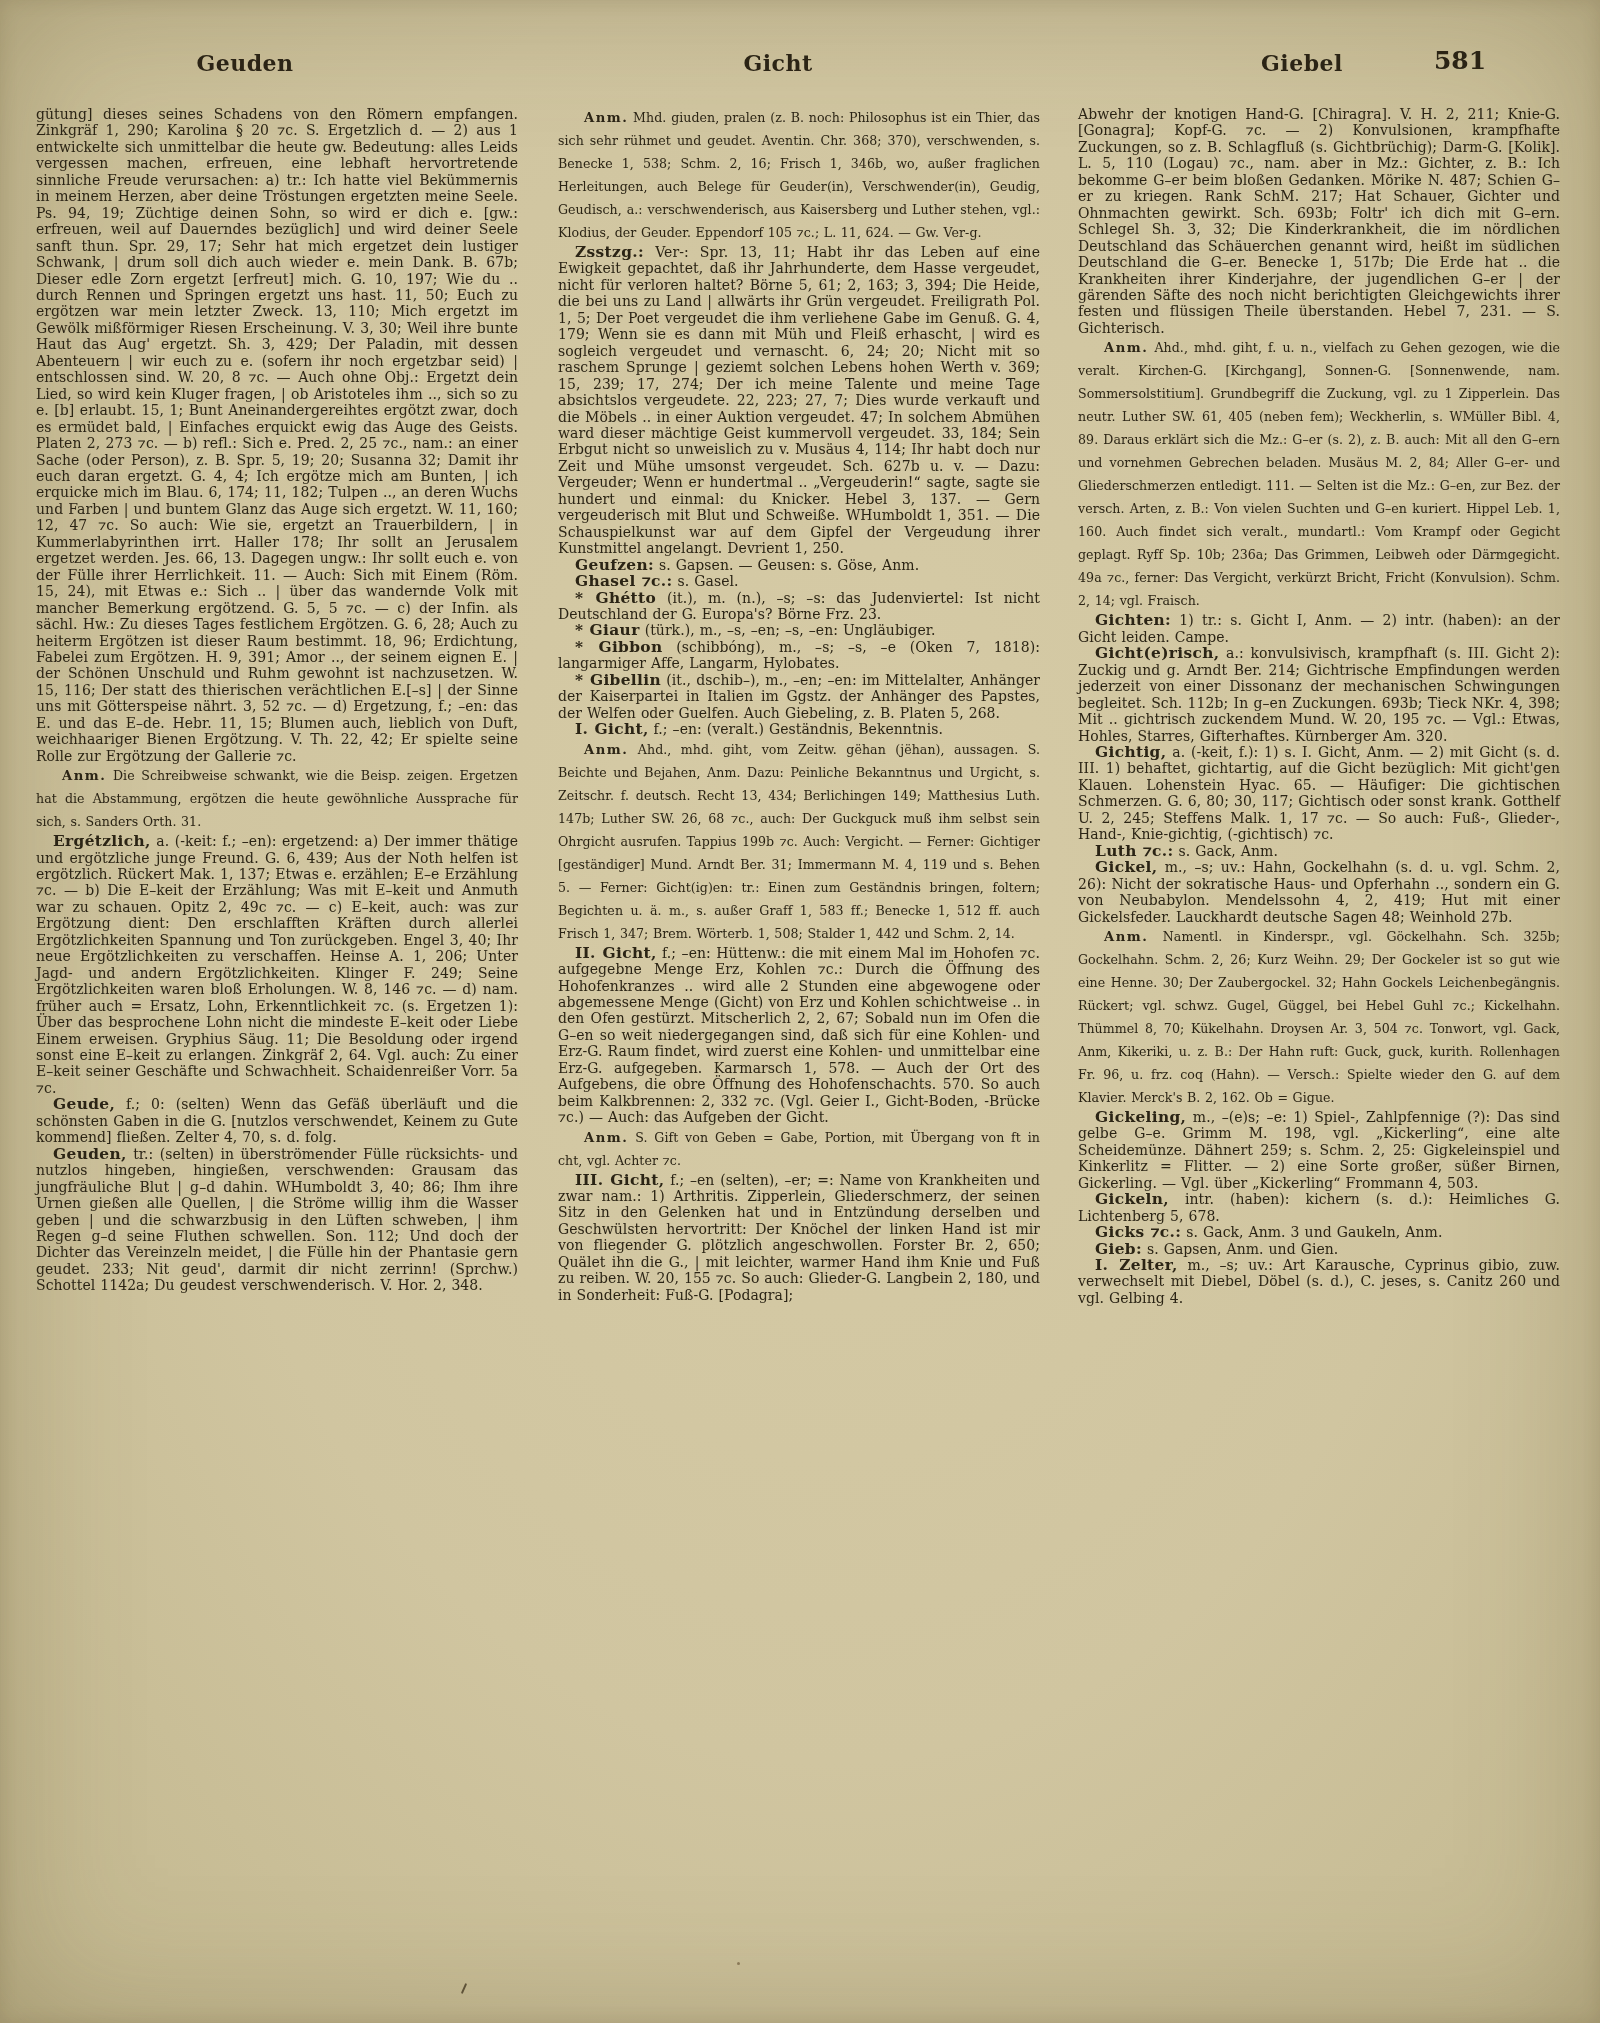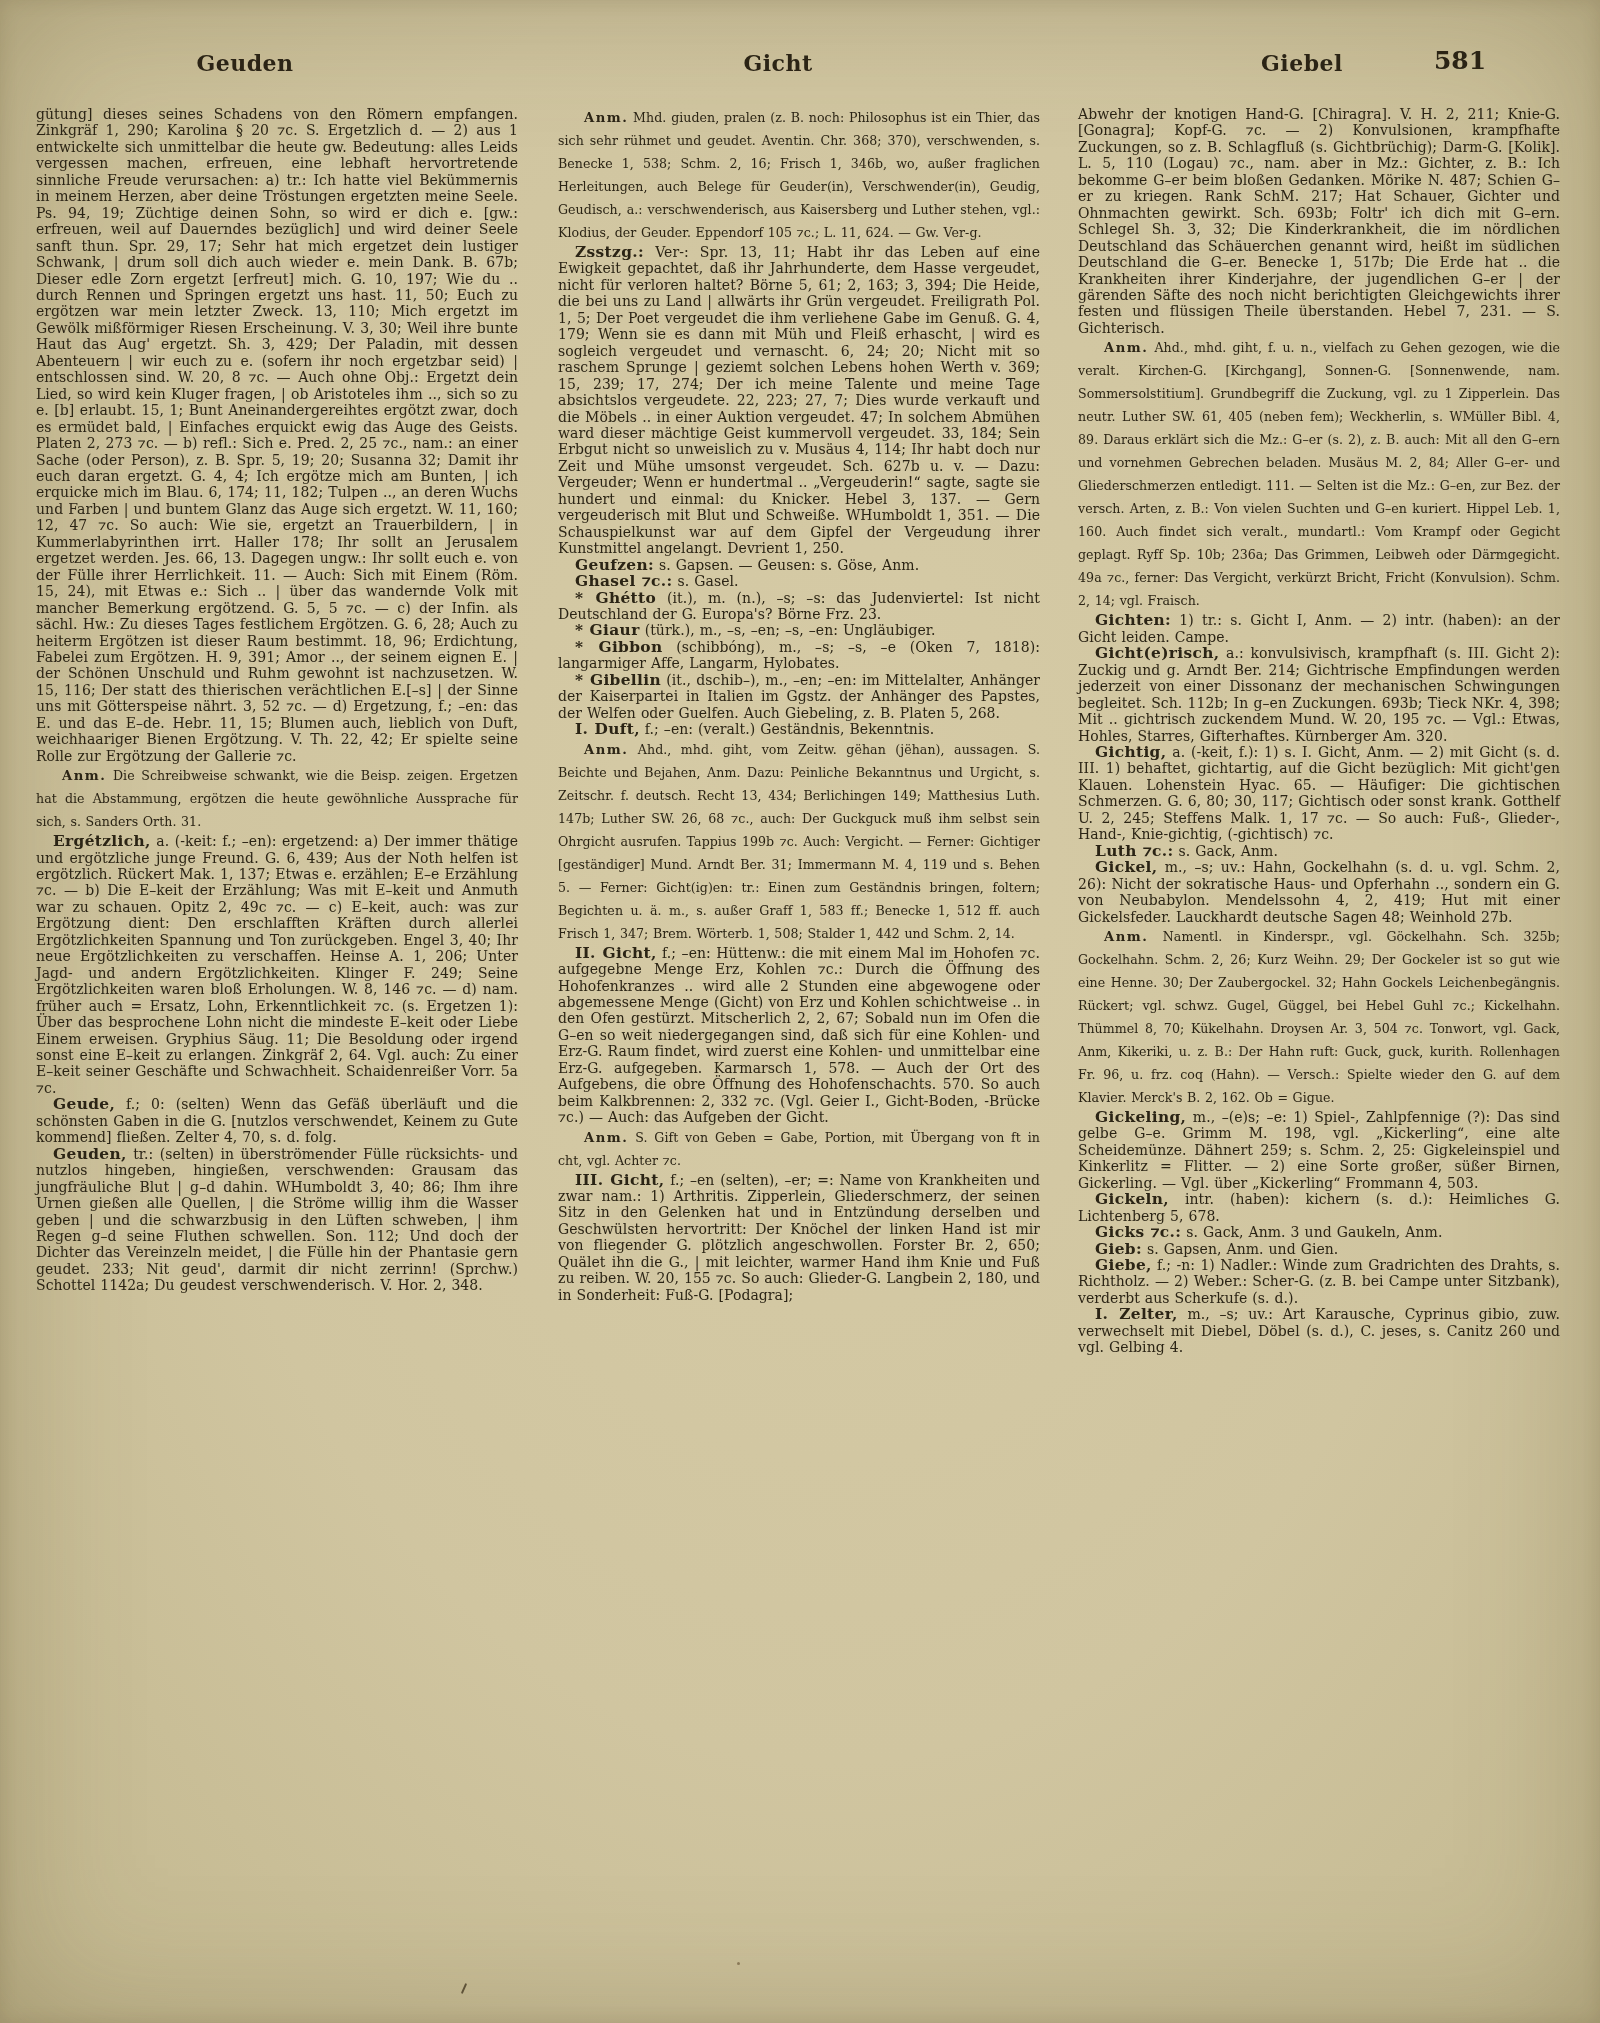--- a/index.html
+++ b/index.html
@@ -87,38 +87,37 @@
     </div>
   <div class="col" id="col-2">
       <p class="anm"><span class="hw">Anm.</span> Mhd. giuden, pralen (z. B. noch: Philosophus ist ein Thier, das sich sehr rühmet und geudet. Aventin. Chr. 368; 370), verschwenden, s. Benecke 1, 538; Schm. 2, 16; Frisch 1, 346b, wo, außer fraglichen Herleitungen, auch Belege für Geuder(in), Verschwender(in), Geudig, Geudisch, a.: verschwenderisch, aus Kaisersberg und Luther stehen, vgl.: Klodius, der Geuder. Eppendorf 105 ⁊c.; L. 11, 624. — Gw. Ver-g.</p>
       <p class="entry"><span class="hw">Zsstzg.:</span> Ver-: Spr. 13, 11; Habt ihr das Leben auf eine Ewigkeit gepachtet, daß ihr Jahrhunderte, dem Hasse vergeudet, nicht für verloren haltet? Börne 5, 61; 2, 163; 3, 394; Die Heide, die bei uns zu Land | allwärts ihr Grün vergeudet. Freiligrath Pol. 1, 5; Der Poet vergeudet die ihm verliehene Gabe im Genuß. G. 4, 179; Wenn sie es dann mit Müh und Fleiß erhascht, | wird es sogleich vergeudet und vernascht. 6, 24; 20; Nicht mit so raschem Sprunge | geziemt solchen Lebens hohen Werth v. 369; 15, 239; 17, 274; Der ich meine Talente und meine Tage absichtslos vergeudete. 22, 223; 27, 7; Dies wurde verkauft und die Möbels .. in einer Auktion vergeudet. 47; In solchem Abmühen ward dieser mächtige Geist kummervoll vergeudet. 33, 184; Sein Erbgut nicht so unweislich zu v. Musäus 4, 114; Ihr habt doch nur Zeit und Mühe umsonst vergeudet. Sch. 627b u. v. — Dazu: Vergeuder; Wenn er hundertmal .. „Vergeuderin!“ sagte, sagte sie hundert und einmal: du Knicker. Hebel 3, 137. — Gern vergeuderisch mit Blut und Schweiße. WHumboldt 1, 351. — Die Schauspielkunst war auf dem Gipfel der Vergeudung ihrer Kunstmittel angelangt. Devrient 1, 250.</p>
       <p class="entry"><span class="hw">Geufzen:</span> s. Gapsen. — Geusen: s. Göse, Anm.</p>
       <p class="entry"><span class="hw">Ghasel ⁊c.:</span> s. Gasel.</p>
       <p class="entry"><span class="hw">* Ghétto</span> (it.), m. (n.), –s; –s: das Judenviertel: Ist nicht Deutschland der G. Europa's? Börne Frz. 23.</p>
       <p class="entry"><span class="hw">* Giaur</span> (türk.), m., –s, –en; –s, –en: Ungläubiger.</p>
       <p class="entry"><span class="hw">* Gibbon</span> (schibbóng), m., –s; –s, –e (Oken 7, 1818): langarmiger Affe, Langarm, Hylobates.</p>
       <p class="entry"><span class="hw">* Gibellin</span> (it., dschib–), m., –en; –en: im Mittelalter, Anhänger der Kaiserpartei in Italien im Ggstz. der Anhänger des Papstes, der Welfen oder Guelfen. Auch Giebeling, z. B. Platen 5, 268.</p>
-      <p class="entry"><span class="hw">I. Duft,</span> f.; –en: (veralt.) Geständnis, Bekenntnis.</p>
+      <p class="entry"><span class="hw">I. Gicht,</span> f.; –en: (veralt.) Geständnis, Bekenntnis.</p>
       <p class="anm"><span class="hw">Anm.</span> Ahd., mhd. giht, vom Zeitw. gëhan (jëhan), aussagen. S. Beichte und Bejahen, Anm. Dazu: Peinliche Bekanntnus und Urgicht, s. Zeitschr. f. deutsch. Recht 13, 434; Berlichingen 149; Matthesius Luth. 147b; Luther SW. 26, 68 ⁊c., auch: Der Guckguck muß ihm selbst sein Ohrgicht ausrufen. Tappius 199b ⁊c. Auch: Vergicht. — Ferner: Gichtiger [geständiger] Mund. Arndt Ber. 31; Immermann M. 4, 119 und s. Behen 5. — Ferner: Gicht(ig)en: tr.: Einen zum Geständnis bringen, foltern; Begichten u. ä. m., s. außer Graff 1, 583 ff.; Benecke 1, 512 ff. auch Frisch 1, 347; Brem. Wörterb. 1, 508; Stalder 1, 442 und Schm. 2, 14.</p>
       <p class="entry"><span class="hw">II. Gicht,</span> f.; –en: Hüttenw.: die mit einem Mal im Hohofen ⁊c. aufgegebne Menge Erz, Kohlen ⁊c.: Durch die Öffnung des Hohofenkranzes .. wird alle 2 Stunden eine abgewogene oder abgemessene Menge (Gicht) von Erz und Kohlen schichtweise .. in den Ofen gestürzt. Mitscherlich 2, 2, 67; Sobald nun im Ofen die G–en so weit niedergegangen sind, daß sich für eine Kohlen- und Erz-G. Raum findet, wird zuerst eine Kohlen- und unmittelbar eine Erz-G. aufgegeben. Karmarsch 1, 578. — Auch der Ort des Aufgebens, die obre Öffnung des Hohofenschachts. 570. So auch beim Kalkbrennen: 2, 332 ⁊c. (Vgl. Geier I., Gicht-Boden, -Brücke ⁊c.) — Auch: das Aufgeben der Gicht.</p>
       <p class="anm"><span class="hw">Anm.</span> S. Gift von Geben = Gabe, Portion, mit Übergang von ft in cht, vgl. Achter ⁊c.</p>
       <p class="entry"><span class="hw">III. Gicht,</span> f.; –en (selten), –er; =: Name von Krankheiten und zwar nam.: 1) Arthritis. Zipperlein, Gliederschmerz, der seinen Sitz in den Gelenken hat und in Entzündung derselben und Geschwülsten hervortritt: Der Knöchel der linken Hand ist mir von fliegender G. plötzlich angeschwollen. Forster Br. 2, 650; Quälet ihn die G., | mit leichter, warmer Hand ihm Knie und Fuß zu reiben. W. 20, 155 ⁊c. So auch: Glieder-G. Langbein 2, 180, und in Sonderheit: Fuß-G. [Podagra];</p>
     </div>
   <div class="col" id="col-3">
       <p class="cont">Abwehr der knotigen Hand-G. [Chiragra]. V. H. 2, 211; Knie-G. [Gonagra]; Kopf-G. ⁊c. — 2) Konvulsionen, krampfhafte Zuckungen, so z. B. Schlagfluß (s. Gichtbrüchig); Darm-G. [Kolik]. L. 5, 110 (Logau) ⁊c., nam. aber in Mz.: Gichter, z. B.: Ich bekomme G–er beim bloßen Gedanken. Mörike N. 487; Schien G–er zu kriegen. Rank SchM. 217; Hat Schauer, Gichter und Ohnmachten gewirkt. Sch. 693b; Foltr' ich dich mit G–ern. Schlegel Sh. 3, 32; Die Kinderkrankheit, die im nördlichen Deutschland das Schäuerchen genannt wird, heißt im südlichen Deutschland die G–er. Benecke 1, 517b; Die Erde hat .. die Krankheiten ihrer Kinderjahre, der jugendlichen G–er | der gärenden Säfte des noch nicht berichtigten Gleichgewichts ihrer festen und flüssigen Theile überstanden. Hebel 7, 231. — S. Gichterisch.</p>
       <p class="anm"><span class="hw">Anm.</span> Ahd., mhd. giht, f. u. n., vielfach zu Gehen gezogen, wie die veralt. Kirchen-G. [Kirchgang], Sonnen-G. [Sonnenwende, nam. Sommersolstitium]. Grundbegriff die Zuckung, vgl. zu 1 Zipperlein. Das neutr. Luther SW. 61, 405 (neben fem); Weckherlin, s. WMüller Bibl. 4, 89. Daraus erklärt sich die Mz.: G–er (s. 2), z. B. auch: Mit all den G–ern und vornehmen Gebrechen beladen. Musäus M. 2, 84; Aller G–er- und Gliederschmerzen entledigt. 111. — Selten ist die Mz.: G–en, zur Bez. der versch. Arten, z. B.: Von vielen Suchten und G–en kuriert. Hippel Leb. 1, 160. Auch findet sich veralt., mundartl.: Vom Krampf oder Gegicht geplagt. Ryff Sp. 10b; 236a; Das Grimmen, Leibweh oder Därmgegicht. 49a ⁊c., ferner: Das Vergicht, verkürzt Bricht, Fricht (Konvulsion). Schm. 2, 14; vgl. Fraisch.</p>
       <p class="entry"><span class="hw">Gichten:</span> 1) tr.: s. Gicht I, Anm. — 2) intr. (haben): an der Gicht leiden. Campe.</p>
       <p class="entry"><span class="hw">Gicht(e)risch,</span> a.: konvulsivisch, krampfhaft (s. III. Gicht 2): Zuckig und g. Arndt Ber. 214; Gichtrische Empfindungen werden jederzeit von einer Dissonanz der mechanischen Schwingungen begleitet. Sch. 112b; In g–en Zuckungen. 693b; Tieck NKr. 4, 398; Mit .. gichtrisch zuckendem Mund. W. 20, 195 ⁊c. — Vgl.: Etwas, Hohles, Starres, Gifterhaftes. Kürnberger Am. 320.</p>
       <p class="entry"><span class="hw">Gichtig,</span> a. (-keit, f.): 1) s. I. Gicht, Anm. — 2) mit Gicht (s. d. III. 1) behaftet, gichtartig, auf die Gicht bezüglich: Mit gicht'gen Klauen. Lohenstein Hyac. 65. — Häufiger: Die gichtischen Schmerzen. G. 6, 80; 30, 117; Gichtisch oder sonst krank. Gotthelf U. 2, 245; Steffens Malk. 1, 17 ⁊c. — So auch: Fuß-, Glieder-, Hand-, Knie-gichtig, (-gichtisch) ⁊c.</p>
       <p class="entry"><span class="hw">Luth ⁊c.:</span> s. Gack, Anm.</p>
       <p class="entry"><span class="hw">Gickel,</span> m., –s; uv.: Hahn, Gockelhahn (s. d. u. vgl. Schm. 2, 26): Nicht der sokratische Haus- und Opferhahn .., sondern ein G. von Neubabylon. Mendelssohn 4, 2, 419; Hut mit einer Gickelsfeder. Lauckhardt deutsche Sagen 48; Weinhold 27b.</p>
       <p class="anm"><span class="hw">Anm.</span> Namentl. in Kinderspr., vgl. Göckelhahn. Sch. 325b; Gockelhahn. Schm. 2, 26; Kurz Weihn. 29; Der Gockeler ist so gut wie eine Henne. 30; Der Zaubergockel. 32; Hahn Gockels Leichenbegängnis. Rückert; vgl. schwz. Gugel, Güggel, bei Hebel Guhl ⁊c.; Kickelhahn. Thümmel 8, 70; Kükelhahn. Droysen Ar. 3, 504 ⁊c. Tonwort, vgl. Gack, Anm, Kikeriki, u. z. B.: Der Hahn ruft: Guck, guck, kurith. Rollenhagen Fr. 96, u. frz. coq (Hahn). — Versch.: Spielte wieder den G. auf dem Klavier. Merck's B. 2, 162. Ob = Gigue.</p>
       <p class="entry"><span class="hw">Gickeling,</span> m., –(e)s; –e: 1) Spiel-, Zahlpfennige (?): Das sind gelbe G–e. Grimm M. 198, vgl. „Kickerling“, eine alte Scheidemünze. Dähnert 259; s. Schm. 2, 25: Gigkeleinspiel und Kinkerlitz = Flitter. — 2) eine Sorte großer, süßer Birnen, Gickerling. — Vgl. über „Kickerling“ Frommann 4, 503.</p>
       <p class="entry"><span class="hw">Gickeln,</span> intr. (haben): kichern (s. d.): Heimliches G. Lichtenberg 5, 678.</p>
       <p class="entry"><span class="hw">Gicks ⁊c.:</span> s. Gack, Anm. 3 und Gaukeln, Anm.</p>
       <p class="entry"><span class="hw">Gieb:</span> s. Gapsen, Anm. und Gien.</p>
-      <p class="entry"><span class="hw">Giebe,</span> f.; -n: 1) Nadler.: Winde zum Gradrichten des Drahts, s. Richtholz. — 2) Weber.: Scher-G. (z. B. bei Campe unter Sitzbank), verderbt aus Scherkufe (s. d.).</p>
       <p class="entry"><span class="hw">I. Zelter,</span> m., –s; uv.: Art Karausche, Cyprinus gibio, zuw. verwechselt mit Diebel, Döbel (s. d.), C. jeses, s. Canitz 260 und vgl. Gelbing 4.</p>
     </div>
 
   <div class="ink-speck"></div>
   <div class="ink-dot"></div>
 </div>
 
 </body></html>

